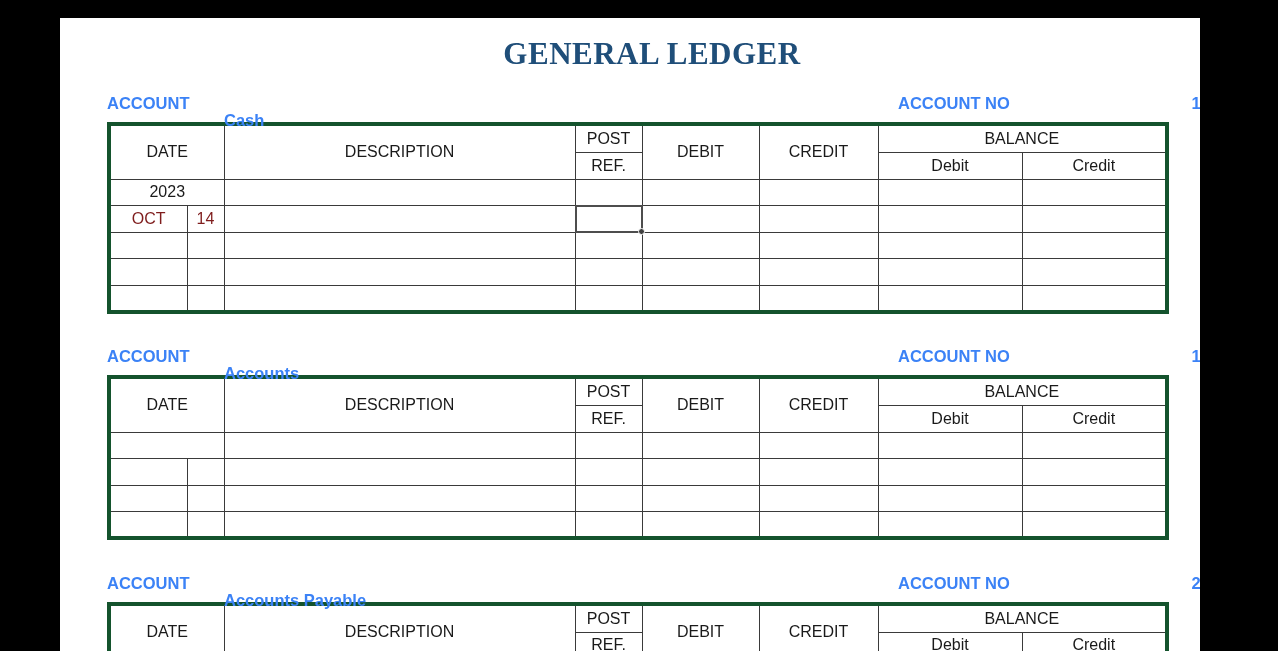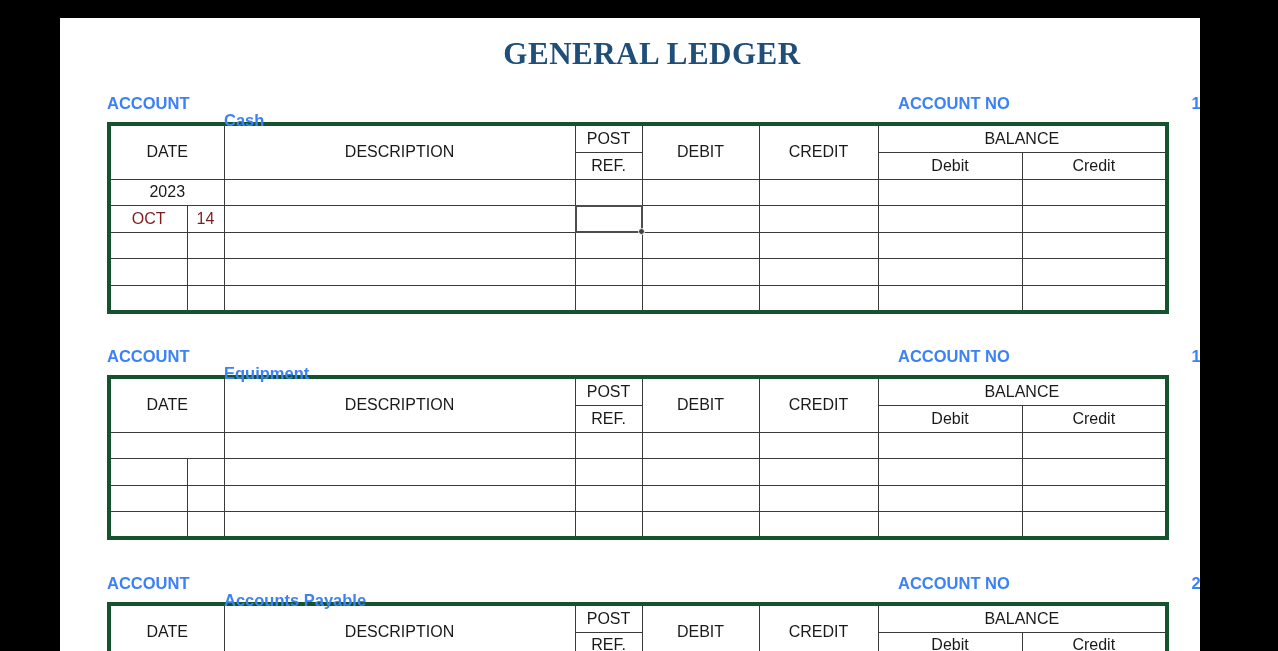--- a/index.html
+++ b/index.html
@@ -217,21 +217,21 @@
           <td></td>
           <td></td>
         </tr>
       </tbody>
     </table>
   </div>
 
   <div class="ledger-block" style="top:329px;">
     <div class="acct-header">
       <span class="acct-label">ACCOUNT</span>
-      <span class="acct-name">Equipment</span>
+      <span class="acct-name">Accounts</span>
       <span class="acct-no-label">ACCOUNT NO</span>
       <span class="acct-no-value">150</span>
     </div>
 
     <table class="ledger">
       <colgroup>
         <col class="c-date1">
           <col class="c-date2">
           <col class="c-desc">
           <col class="c-post">

